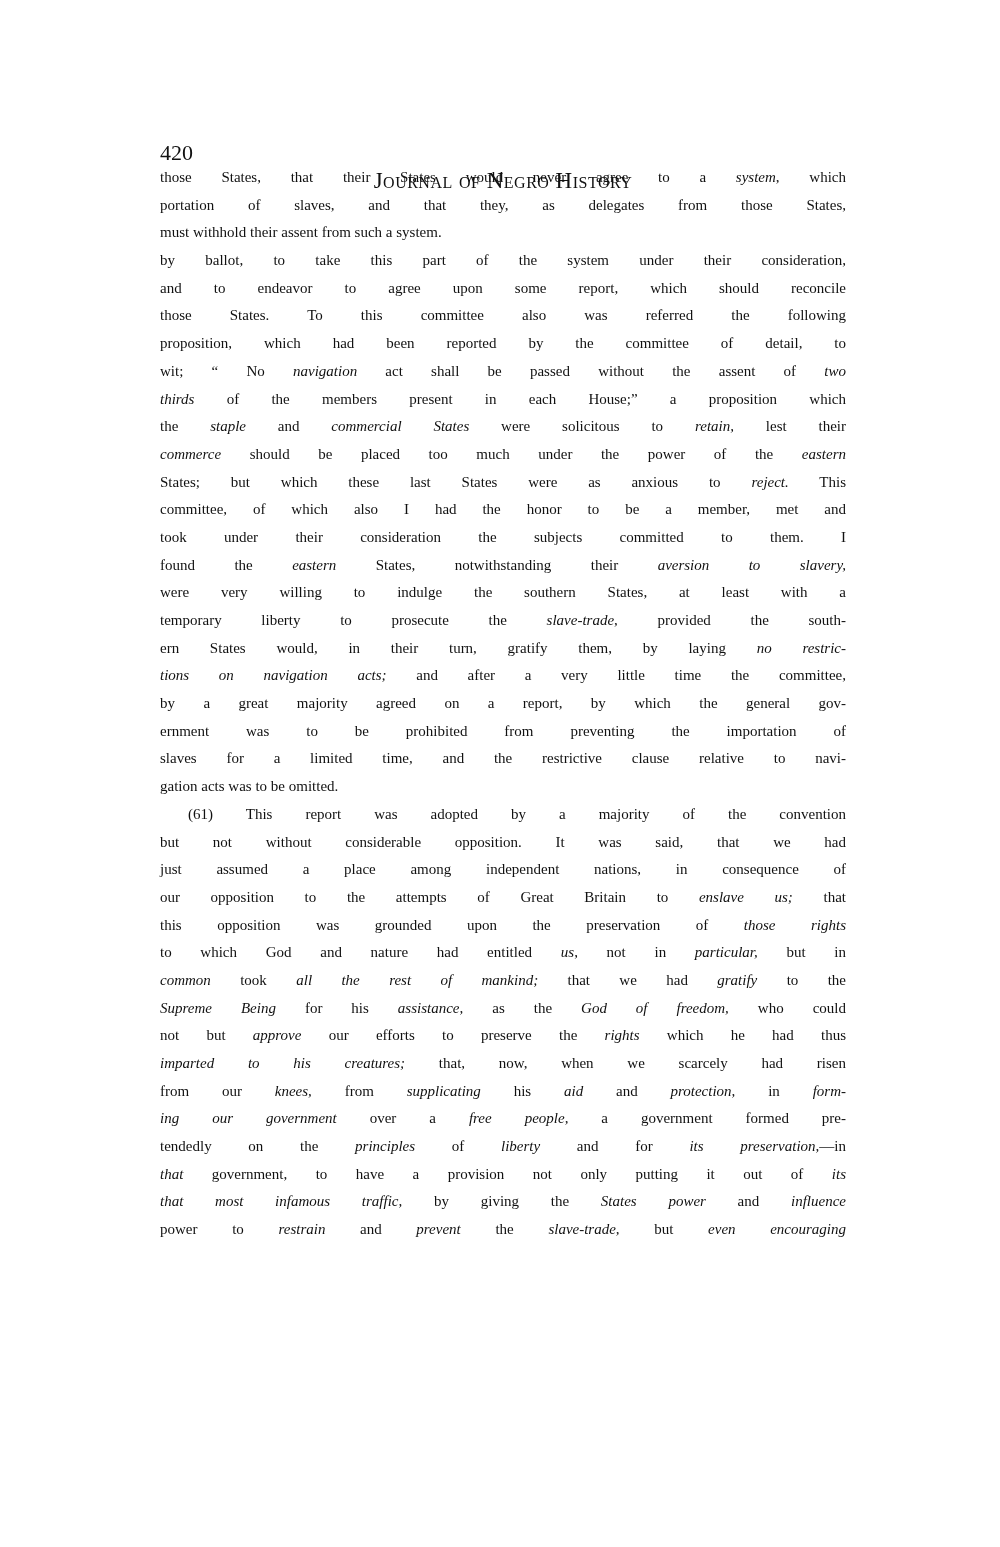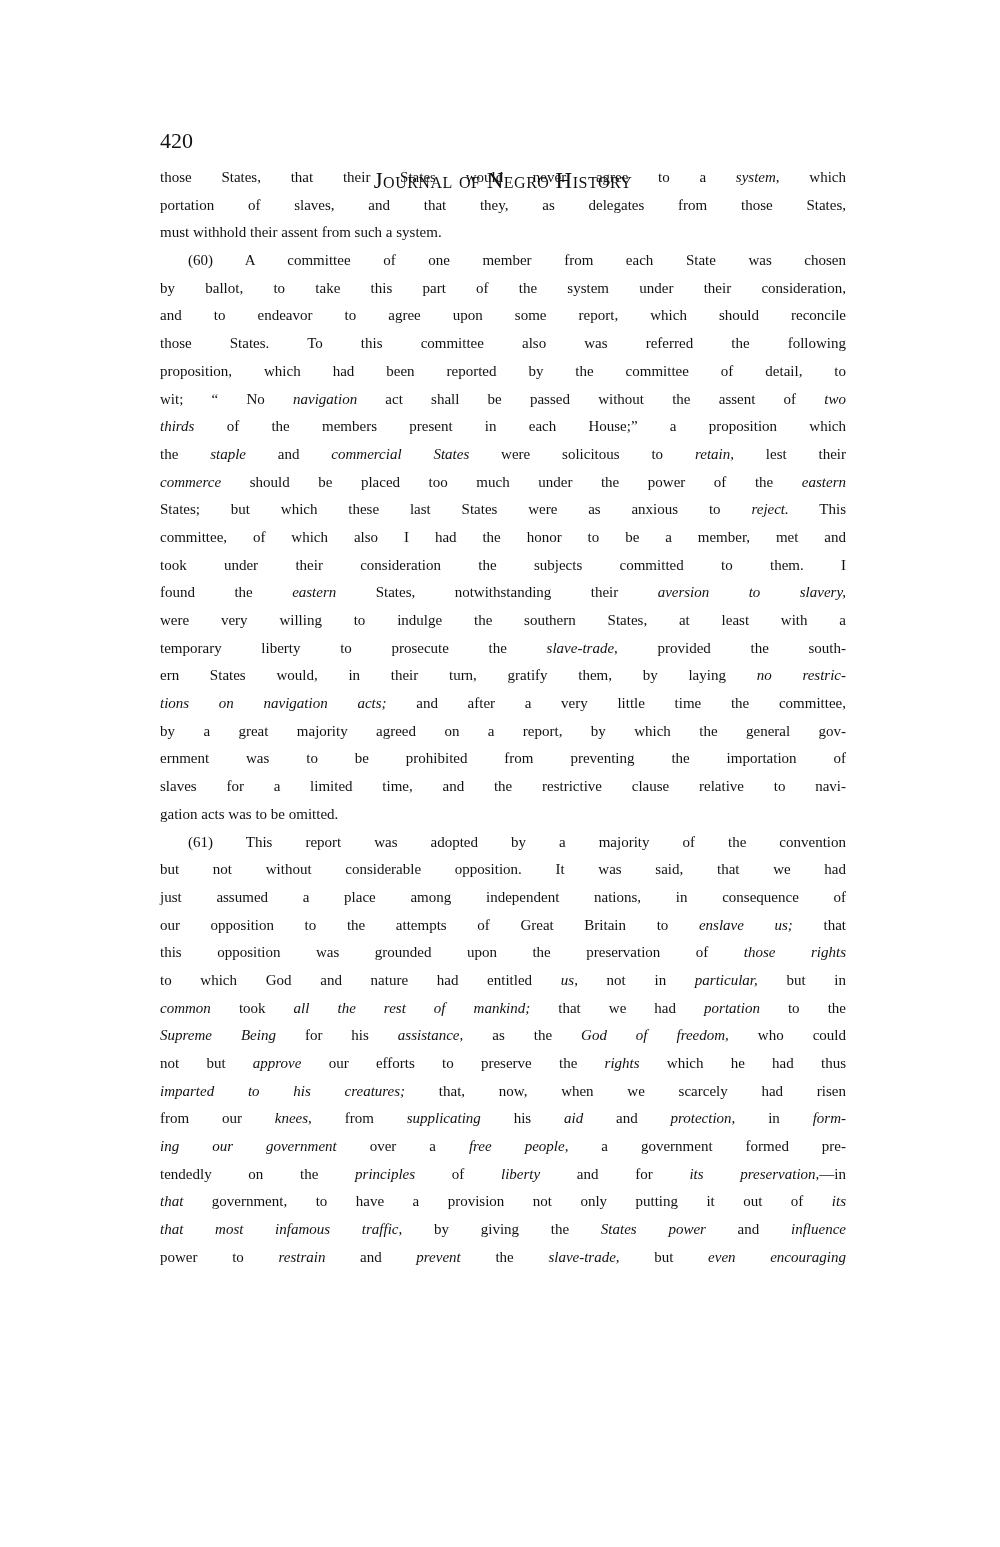--- a/index.html
+++ b/index.html
@@ -1,41 +1,40 @@
 <!DOCTYPE html>
 <html><head>
 <meta charset="utf-8">
 <style>
   html, body { margin: 0; padding: 0; background: #ffffff; }
   body { width: 1000px; height: 1547px; position: relative; overflow: hidden;
          font-family: "Liberation Serif", "DejaVu Serif", serif; color: #111; }
   .page { position: absolute; left: 160px; top: 128px; width: 686px; }
   .header { position: relative; height: 36px; font-size: 22px; }
-  .page-num { position: absolute; left: 0; top: 0; }
+  .page-num { position: absolute; left: 0; top: 12px; }
   .running-title { position: absolute; left: 0; right: 0; top: 4px; text-align: center;
                    font-variant: small-caps; letter-spacing: 0.5px; font-size: 23px; margin-top: 36px; }
   .body { font-size: 15px; line-height: 27.7px; }
   .line { display: block; white-space: nowrap; text-align: justify; text-align-last: justify; height: 27.7px; }
   .line.last { text-align-last: left; }
   .line.indent { padding-left: 28px; }
   i { font-style: italic; }
 </style>
 </head>
 <body>
 
 <div class="page">
   <div class="header">
     <span class="page-num">420</span>
     <span class="running-title">Journal of Negro History</span>
   </div>
   <div class="body" id="body-text">
       <span class="line"><span>those States, that their States would never agree to a </span><i>system</i><span>, which</span></span>
       <span class="line"><span>portation of slaves, and that they, as delegates from those States,</span></span>
       <span class="line last"><span>must withhold their assent from such a system.</span></span>
-      <span class="line indent"><span>(60) A committee of one member from each State was chosen</span></span>
       <span class="line"><span>by ballot, to take this part of the system under their consideration,</span></span>
       <span class="line"><span>and to endeavor to agree upon some report, which should reconcile</span></span>
       <span class="line"><span>those States.  To this committee also was referred the following</span></span>
       <span class="line"><span>proposition, which had been reported by the committee of detail, to</span></span>
       <span class="line"><span>wit; “ No </span><i>navigation</i><span> act shall be passed without the assent of </span><i>two</i></span>
       <span class="line"><i>thirds</i><span> of the members present in each House;” a proposition which</span></span>
       <span class="line"><span>the </span><i>staple</i><span> and </span><i>commercial States</i><span> were solicitous to </span><i>retain,</i><span> lest their</span></span>
       <span class="line"><i>commerce</i><span> should be placed too much under the power of the </span><i>eastern</i></span>
       <span class="line"><span>States; but which these last States were as anxious to </span><i>reject.</i><span>  This</span></span>
       <span class="line"><span>committee, of which also I had the honor to be a member, met and</span></span>
@@ -48,21 +47,21 @@
       <span class="line"><span>by a great majority agreed on a report, by which the general gov-</span></span>
       <span class="line"><span>ernment was to be prohibited from preventing the importation of</span></span>
       <span class="line"><span>slaves for a limited time, and the restrictive clause relative to navi-</span></span>
       <span class="line last"><span>gation acts was to be omitted.</span></span>
       <span class="line indent"><span>(61) This report was adopted by a majority of the convention</span></span>
       <span class="line"><span>but not without considerable opposition.  It was said, that we had</span></span>
       <span class="line"><span>just assumed a place among independent nations, in consequence of</span></span>
       <span class="line"><span>our opposition to the attempts of Great Britain to </span><i>enslave us;</i><span> that</span></span>
       <span class="line"><span>this opposition was grounded upon the preservation of </span><i>those rights</i></span>
       <span class="line"><span>to which God and nature had entitled </span><i>us</i><span>, not in </span><i>particular,</i><span> but in</span></span>
-      <span class="line"><i>common</i><span> took </span><i>all the rest of mankind;</i><span> that we had </span><i>portation</i><span> to the</span></span>
+      <span class="line"><i>common</i><span> took </span><i>all the rest of mankind;</i><span> that we had </span><i>gratify</i><span> to the</span></span>
       <span class="line"><i>Supreme Being</i><span> for his </span><i>assistance,</i><span> as the </span><i>God of freedom,</i><span> who could</span></span>
       <span class="line"><span>not but </span><i>approve</i><span> our efforts to preserve the </span><i>rights</i><span> which he had thus</span></span>
       <span class="line"><i>imparted to his creatures;</i><span> that, now, when we scarcely had risen</span></span>
       <span class="line"><span>from our </span><i>knees,</i><span> from </span><i>supplicating</i><span> his </span><i>aid</i><span> and </span><i>protection,</i><span> in </span><i>form-</i></span>
       <span class="line"><i>ing our government</i><span> over a </span><i>free people,</i><span> a government formed pre-</span></span>
       <span class="line"><span>tendedly on the </span><i>principles</i><span> of </span><i>liberty</i><span> and for </span><i>its preservation,</i><span>—in</span></span>
       <span class="line"><i>that</i><span> government, to have a provision not only putting it out of </span><i>its</i></span>
       <span class="line"><i>that most infamous traffic,</i><span> by giving the </span><i>States power</i><span> and </span><i>influence</i></span>
       <span class="line"><span>power to </span><i>restrain</i><span> and </span><i>prevent</i><span> the </span><i>slave-trade,</i><span> but </span><i>even encouraging</i></span>
     </div>

